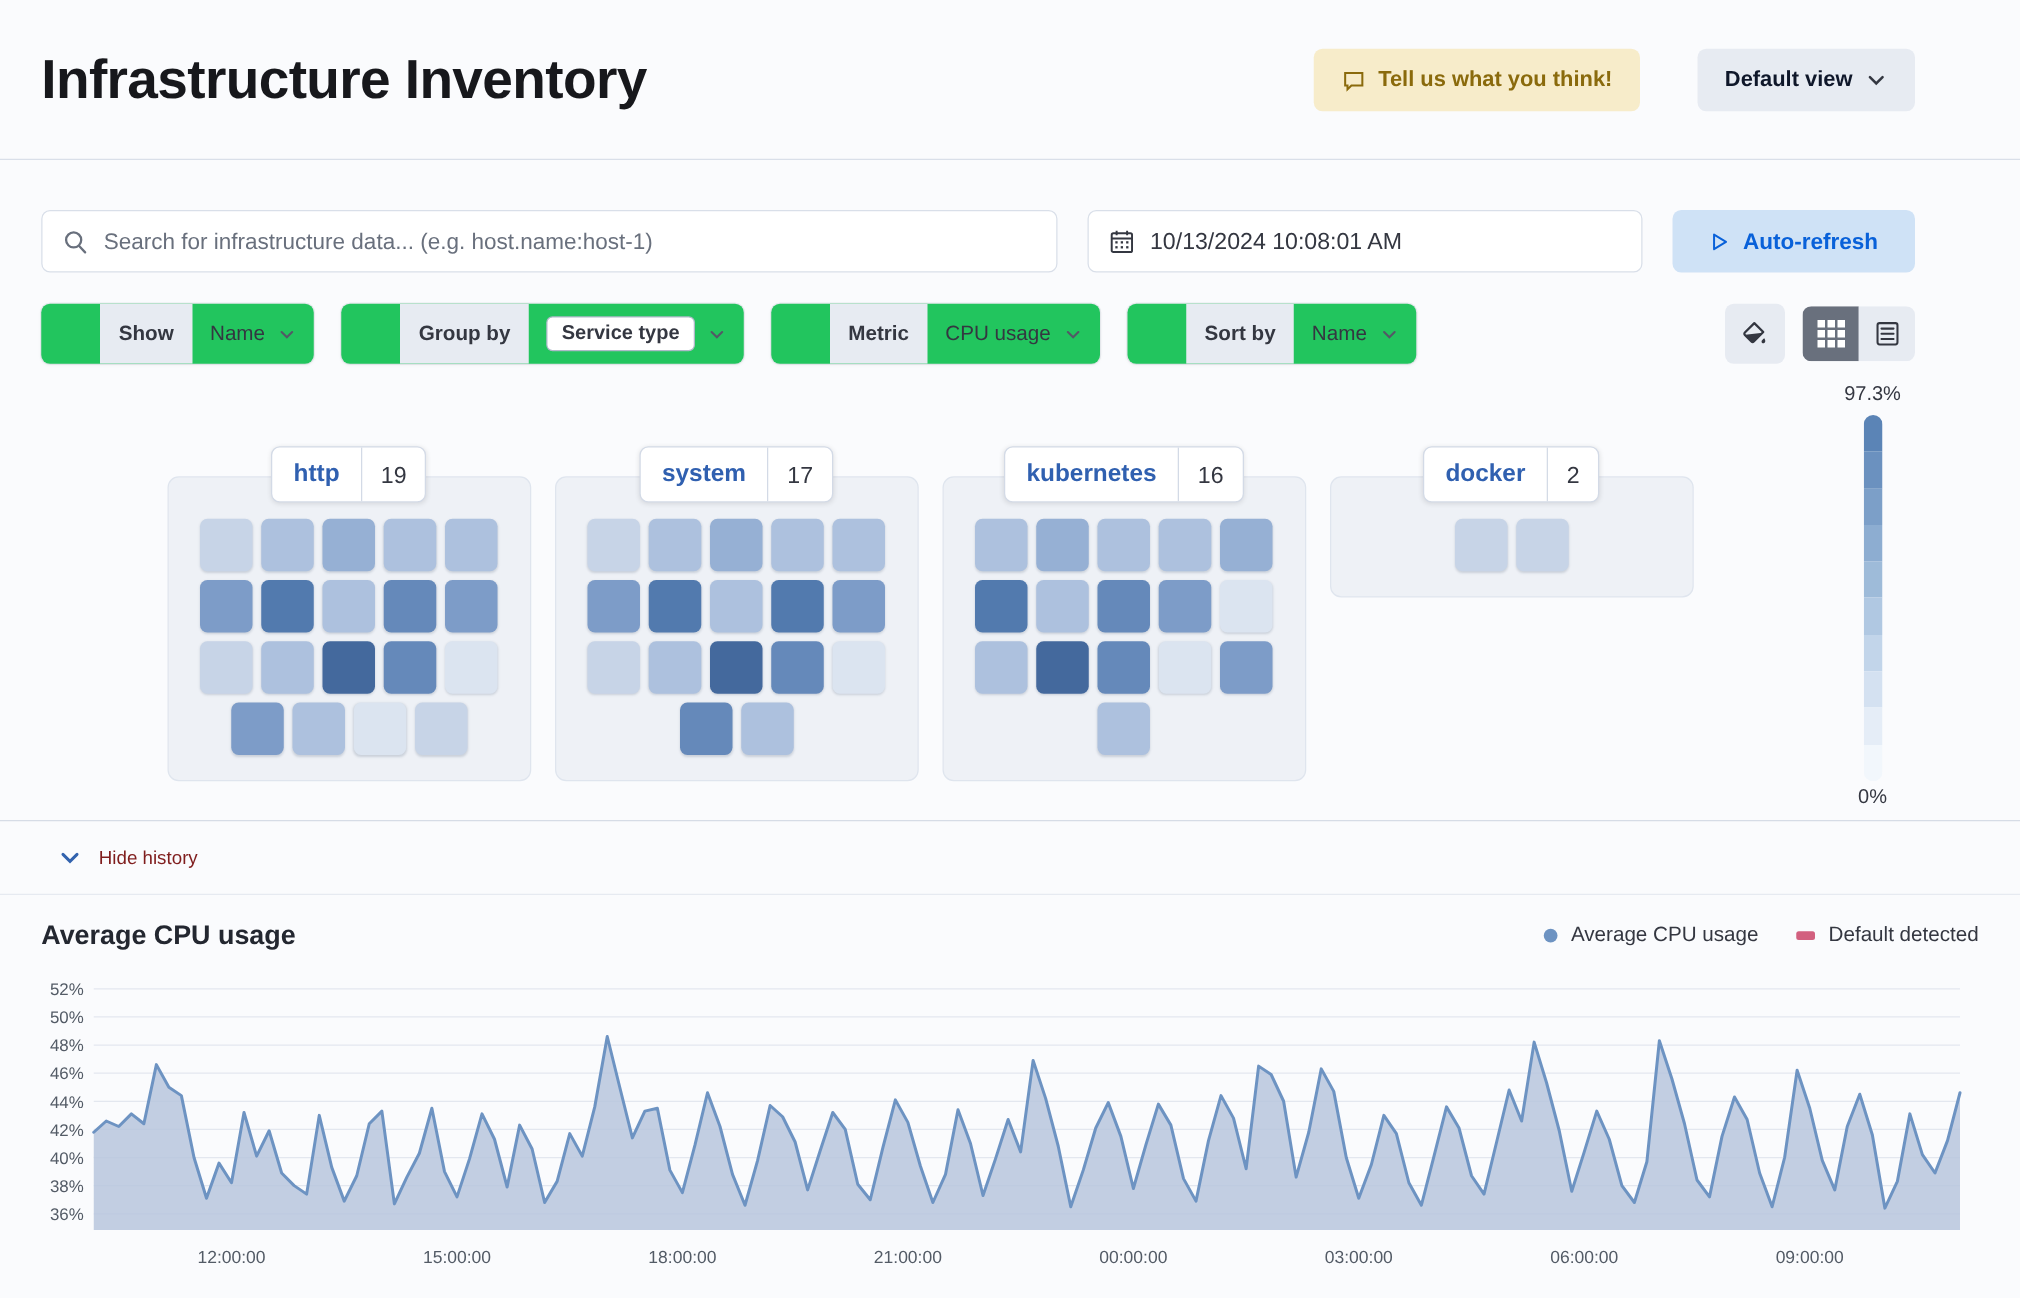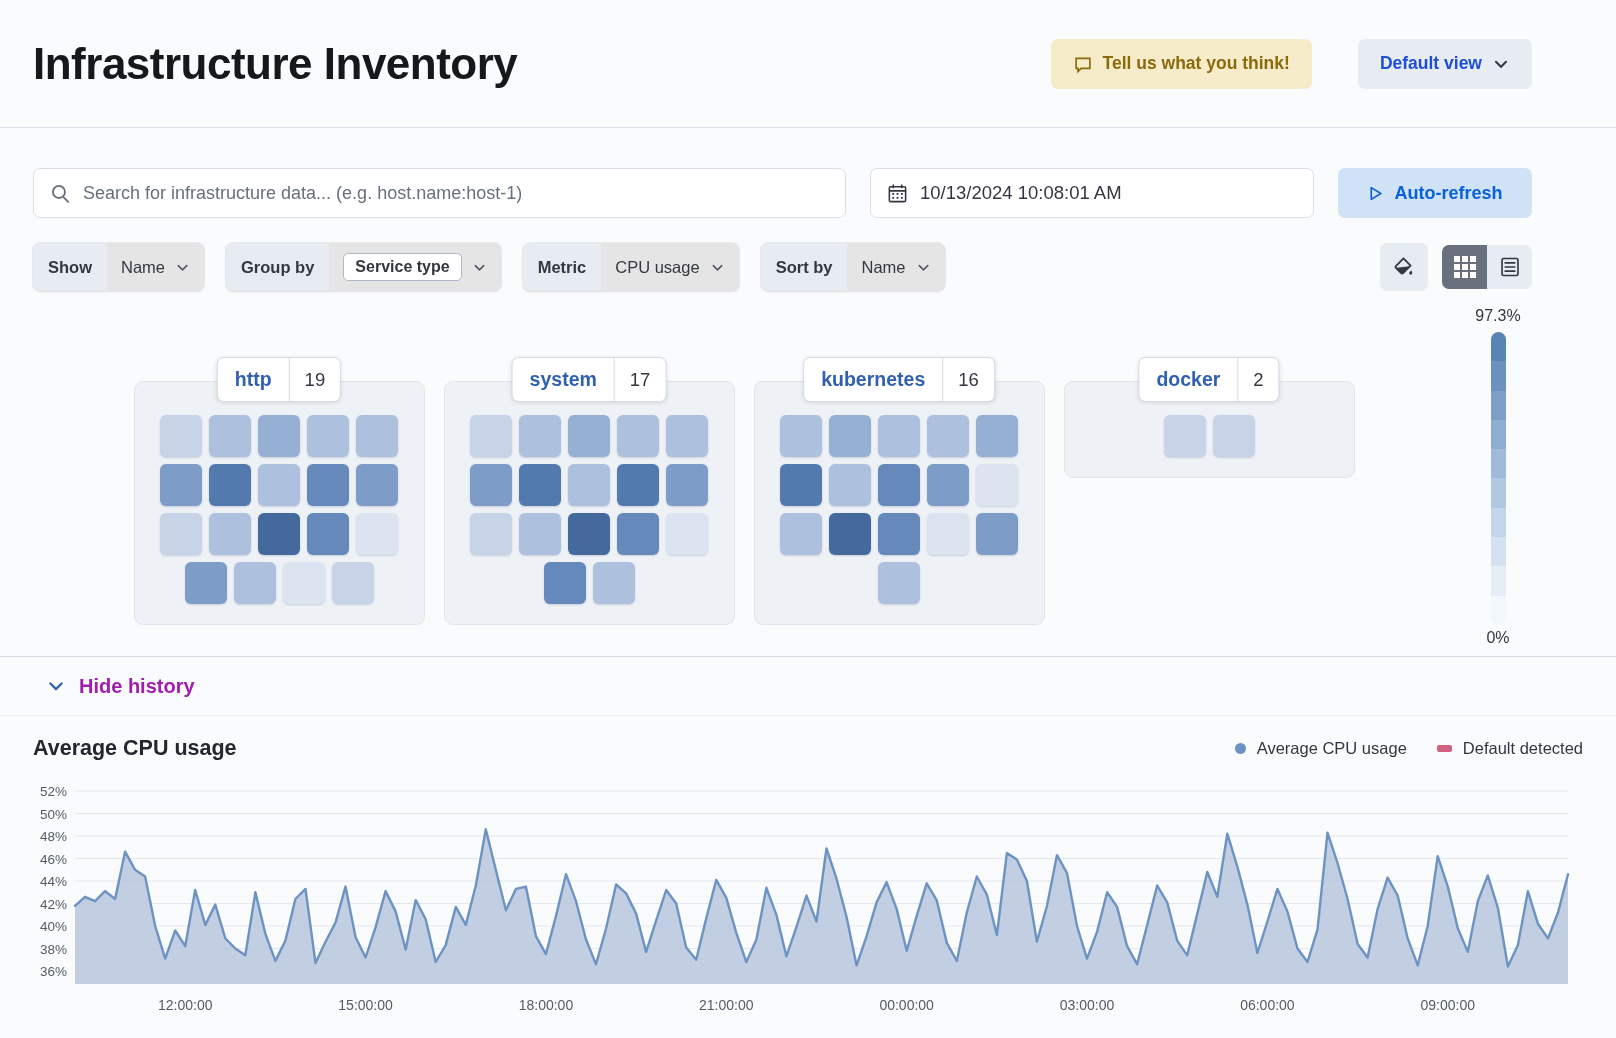--- a/index.html
+++ b/index.html
@@ -7,36 +7,36 @@
     font-family:"Liberation Sans", sans-serif; color:#343741; }
 
   
   .app-header { height:128px; display:flex; align-items:center; justify-content:space-between;
     padding:0 84px 0 33px; border-bottom:1px solid #d9dfe9; background:#fafbfd; }
   .page-title { font-size:44px; font-weight:800; letter-spacing:-0.5px; color:#17181c; }
   .header-actions { display:flex; gap:46px; align-items:center; }
   .btn { display:flex; align-items:center; gap:10px; height:50px; padding:0 22px;
     border:none; border-radius:7px; font-family:inherit; font-size:17.5px; font-weight:700; cursor:pointer; }
   .btn-feedback { background:#f7ecca; color:#8a6a0c; }
-  .btn-view { background:#e7ebf2; color:#1d4ed8; }
+  .btn-view { background:#e7ebf2; color:#0f172a; }
 
   
   .toolbar { display:flex; gap:24px; margin:40px 84px 0 33px; }
   .search-box { flex:1; height:50px; background:#fff; border:1px solid #d9dfe9; border-radius:7px;
     display:flex; align-items:center; padding:0 16px; gap:12px; }
   .search-box input { border:none; outline:none; flex:1; font-family:inherit; font-size:18px; color:#343741; background:transparent; }
   .search-box input::placeholder { color:#69707d; }
   .date-box { width:444px; height:50px; background:#fff; border:1px solid #d9dfe9; border-radius:7px;
     display:flex; align-items:center; padding:0 16px; gap:12px; font-size:18.5px; color:#343741; cursor:pointer; }
   .btn-refresh { width:194px; justify-content:center; background:#cfe2f6; color:#0961d9; font-size:18px; }
 
   
   .filterbar { display:flex; align-items:center; gap:22px; margin:25px 84px 0 33px; height:48px; }
-  .ctl-group { display:flex; align-items:stretch; height:48px; background:#e5e5e5; border-radius:7px;
-    box-shadow:0 0 0 1px rgba(20,40,75,0.07), 0 1px 3px rgba(0,0,0,0.06); overflow:hidden; cursor:pointer; }
+  .ctl-group { display:flex; align-items:stretch; height:48px; background:#22c55e; border-radius:7px;
+    box-shadow:0 0 0 1px rgba(20,40,75,0.07), 0 1px 3px rgba(0,0,0,0.06); overflow:hidden; cursor:pointer;padding-left:47px; }
   .ctl-label { background:#e7ebf2; display:flex; align-items:center; padding:0 15px;
     font-weight:700; font-size:16.5px; color:#343741; }
   .ctl-value { display:flex; align-items:center; gap:10px; padding:0 14px; font-size:16.5px; color:#343741; }
   .pill { border:1px solid #aeb8c8; border-radius:5px; padding:4px 11px; font-weight:700; font-size:16px; background:#fff; }
   .filter-right { margin-left:auto; display:flex; align-items:center; gap:14px; }
   .icon-btn { width:48px; height:48px; border:none; border-radius:7px; background:#e7ebf2;
     display:flex; align-items:center; justify-content:center; cursor:pointer; }
   .seg-toggle { display:flex; border-radius:7px; overflow:hidden; height:44px; }
   .seg { width:45px; display:flex; align-items:center; justify-content:center; border:none; cursor:pointer; }
   .seg.sel { background:#69707d; }
@@ -62,21 +62,21 @@
 
   .scale-legend { position:absolute; top:16px; right:92px; width:52px; text-align:center;margin-left:40px; }
   .scale-max, .scale-min { font-size:16px; color:#343741; }
   .scale-bar { width:15px; height:293px; margin:7px auto 4px; border-radius:8px; overflow:hidden;
     display:flex; flex-direction:column; }
   .scale-bar div { flex:1; }
 
   
   .history-row { height:60px; border-top:1px solid #d6dce6; border-bottom:1px solid #e6eaf1;
     display:flex; align-items:center; gap:13px; padding-left:46px; cursor:pointer; }
-  .history-label { color:#a21caf; font-weight:700; font-size:20px; }
+  .history-label { color:#7f1d1d; font-weight:400; font-size:15px; }
 
   
   .chart-section { padding:20px 33px 0; }
   .chart-head { display:flex; align-items:center; justify-content:space-between; }
   .chart-title { font-size:21.5px; font-weight:800; color:#232730; }
   .legend { display:flex; gap:30px; align-items:center; }
   .legend-item { display:flex; align-items:center; gap:11px; cursor:pointer; }
   .legend-label { font-size:16.5px; color:#343741; }
   .dot { width:11px; height:11px; border-radius:50%; }
   .swatch-rect { width:15px; height:7px; border-radius:2px; }

